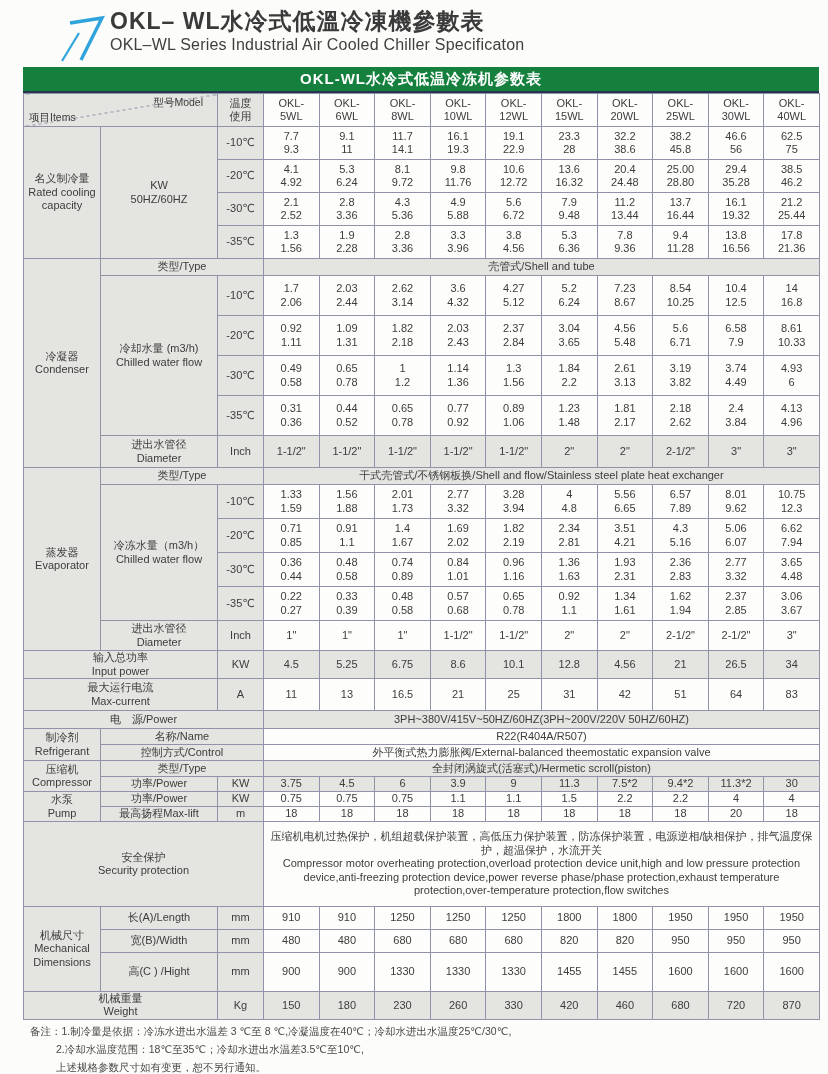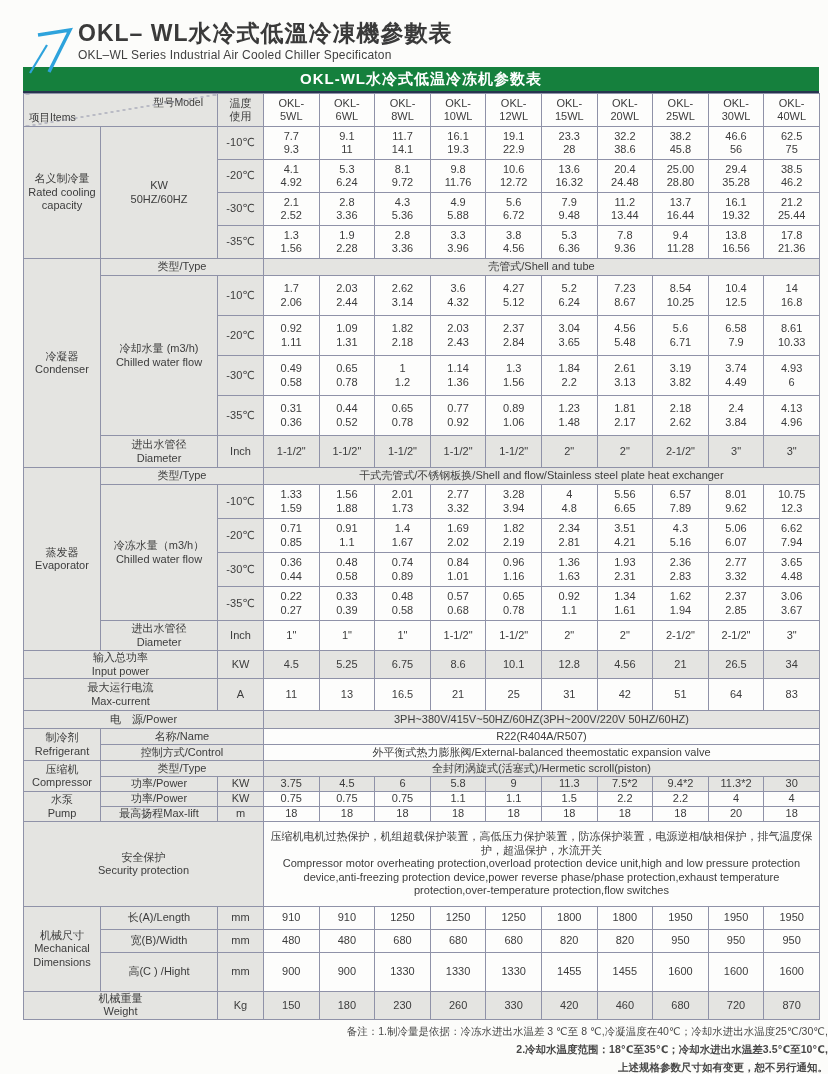--- a/index.html
+++ b/index.html
@@ -3,25 +3,25 @@
 <meta charset="utf-8">
 <style>
   * { box-sizing: border-box; margin: 0; padding: 0; }
   html, body {
     width: 828px; height: 1074px;
     background: #fcfcfa;
     font-family: "Liberation Sans", "DejaVu Sans", sans-serif;
     color: #383838;
     overflow: hidden;
   }
-  header.page-header { display: flex; align-items: flex-start; padding: 20px 0 0 26px; height: 60px; }
+  header.page-header { display: flex; align-items: flex-start; padding: 8px 0 0 26px; height: 60px; margin-left: 32px; }
   .logo { width: 48px; height: 52px; flex: 0 0 48px; margin-top: 2px; }
   .titles { margin-left: 4px; }
   h1.title-zh { font-size: 23px; font-weight: 700; letter-spacing: 1px; color: #3a3a3a; line-height: 1.15; }
-  h2.title-en { font-size: 12px; font-weight: 400; color: #3f3f3f; margin-top: 2px; letter-spacing: 0.2px; }
+  h2.title-en { font-size: 16px; font-weight: 400; color: #3f3f3f; margin-top: 2px; letter-spacing: 0.2px; }
   .banner {
     margin: 7px 0 0 23px; width: 796px; height: 26px;
     color: #ffffff; font-size: 15px; font-weight: 700;
     display: flex; align-items: center; justify-content: center;
     letter-spacing: 1px;
     border-bottom: 2px solid #27354f;
   }
   table.spec {
     margin-left: 23px; width: 796px;
     border-collapse: collapse; table-layout: fixed;
@@ -39,22 +39,22 @@
   td.model { font-size: 13px; color: #2e2e2e; line-height: 1.1; }
   td.temp { font-size: 10.5px; }
   td.L { text-align: left; padding: 3px 7px; font-size: 10.8px; line-height: 1.5; }
   td.diagc { position: relative;
     background-image: linear-gradient(to bottom right, transparent 49.6%, #8f92a8 49.6%, #8f92a8 50.4%, transparent 50.4%);
     background-color: #e4e4e1;
   }
   td.diagc .di-a { position: absolute; left: 5px; bottom: 2px; font-size: 10.5px; }
   td.diagc .di-b { position: absolute; right: 14px; top: 2px; font-size: 10.5px; }
   footer.notes { margin: 5px 0 0 30px; font-size: 10.5px; color: #474747; line-height: 1.25; }
-  footer.notes .ln { margin-bottom: 5px; text-align: right; }
-  .indent { margin-left: 8px; font-weight: bold; }
+  footer.notes .ln { margin-bottom: 5px; }
+  .indent { margin-left: 26px; }
   .en { letter-spacing: 0.1px; }
 </style>
 </head>
 <body>
 
 <header class="page-header">
   <div class="logo">
     <svg width="48" height="52" viewBox="0 0 48 52" xmlns="http://www.w3.org/2000/svg">
       <polyline points="12,13 44,8 23,50" fill="none" stroke="#2ea3dc" stroke-width="3.4" stroke-linejoin="miter"></polyline>
       <line x1="4" y1="51" x2="21" y2="23" stroke="#2ea3dc" stroke-width="2.2"></line>
@@ -486,21 +486,21 @@
 Compressor</td>
         <td colspan="2" class="g">类型/Type</td>
         <td colspan="10" class="g">全封闭涡旋式(活塞式)/Hermetic scroll(piston)</td>
       </tr>
       <tr style="height: 15px;">
         <td class="g">功率/Power</td>
         <td class="g">KW</td>
         <td class="g">3.75</td>
         <td class="g">4.5</td>
         <td class="g">6</td>
-        <td class="g">5.8</td>
+        <td class="g">3.9</td>
         <td class="g">9</td>
         <td class="g">11.3</td>
         <td class="g">7.5*2</td>
         <td class="g">9.4*2</td>
         <td class="g">11.3*2</td>
         <td class="g">30</td>
       </tr>
       <tr style="height: 15px;">
         <td rowspan="2" class="g">水泵
 Pump</td>

